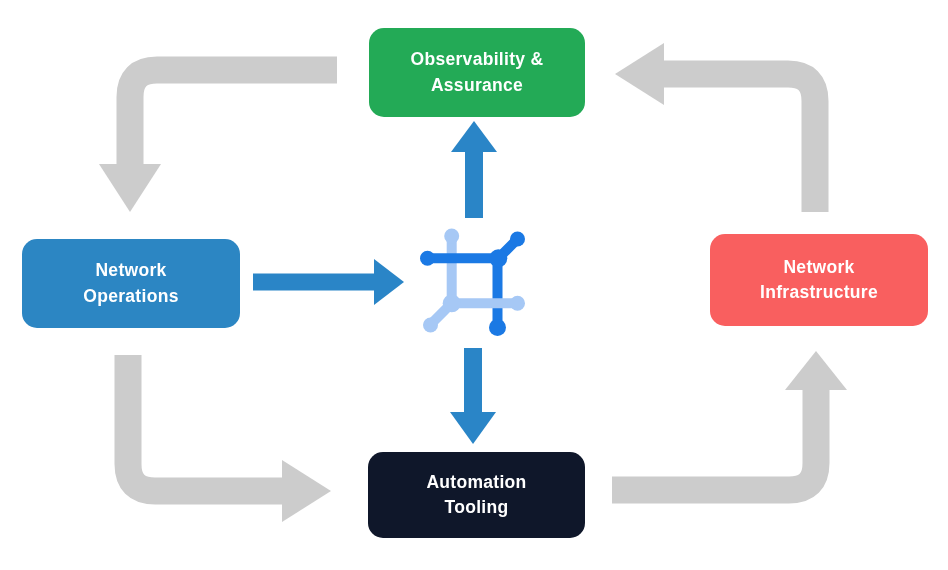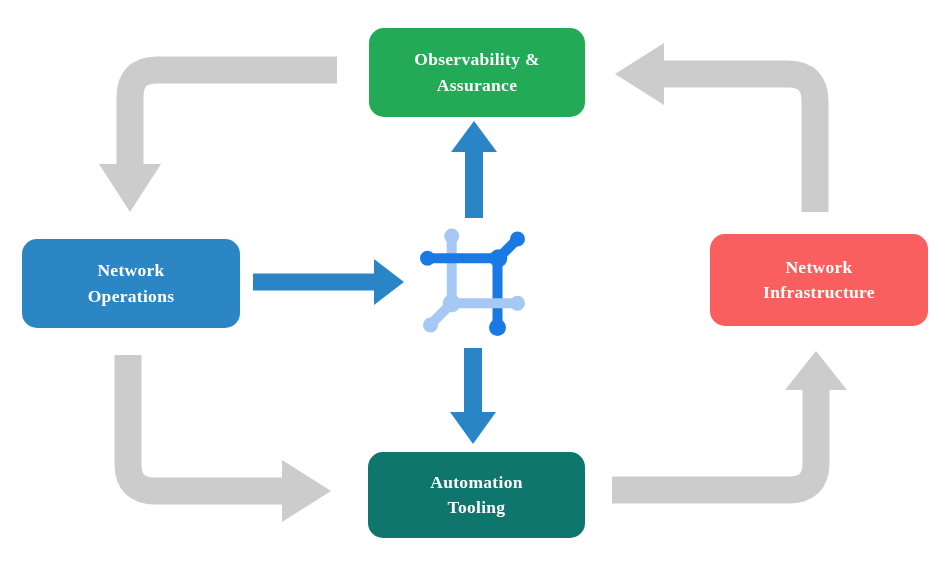--- a/index.html
+++ b/index.html
@@ -20,21 +20,20 @@
     border-radius: 15px;
     display: flex;
     align-items: center;
     justify-content: center;
     text-align: center;
     color: #ffffff;
     font-size: 17.5px;
     font-weight: 600;
     letter-spacing: 0.3px;
     line-height: 1.45;
-    font-family: Liberation Serif, serif;
   }
   .node .label { white-space: pre-line; }
   .node-green  { left: 369px; top:  28px; width: 216px; height: 89px; }
   .node-blue   { left:  22px; top: 239px; width: 218px; height: 89px; }
   .node-red    { left: 710px; top: 234px; width: 218px; height: 92px; }
   .node-yellow { left: 368px; top: 452px; width: 217px; height: 86px; }
   .center-icon { position: absolute; left: 415px; top: 225px; }
 </style>
 </head>
 <body>
@@ -87,21 +86,21 @@
   <div class="node node-blue" style="background: rgb(44, 134, 195);">
     <span class="label">Network
 Operations</span>
   </div>
 
   <div class="node node-red" style="background: rgb(249, 95, 95);">
     <span class="label">Network
 Infrastructure</span>
   </div>
 
-  <div class="node node-yellow" style="background: #0f766e;">
+  <div class="node node-yellow" style="background: #0f172a;">
     <span class="label">Automation
 Tooling</span>
   </div>
 
   <svg class="center-icon" width="120" height="120" viewBox="0 0 120 120">
 
     <g fill="none" stroke-width="10" stroke-linecap="round" stroke="#a6c8f5">
       <path d="M 36.7 11 V 78.3"></path>
       <path d="M 36.7 78.3 L 15.5 99.5"></path>
     </g>

